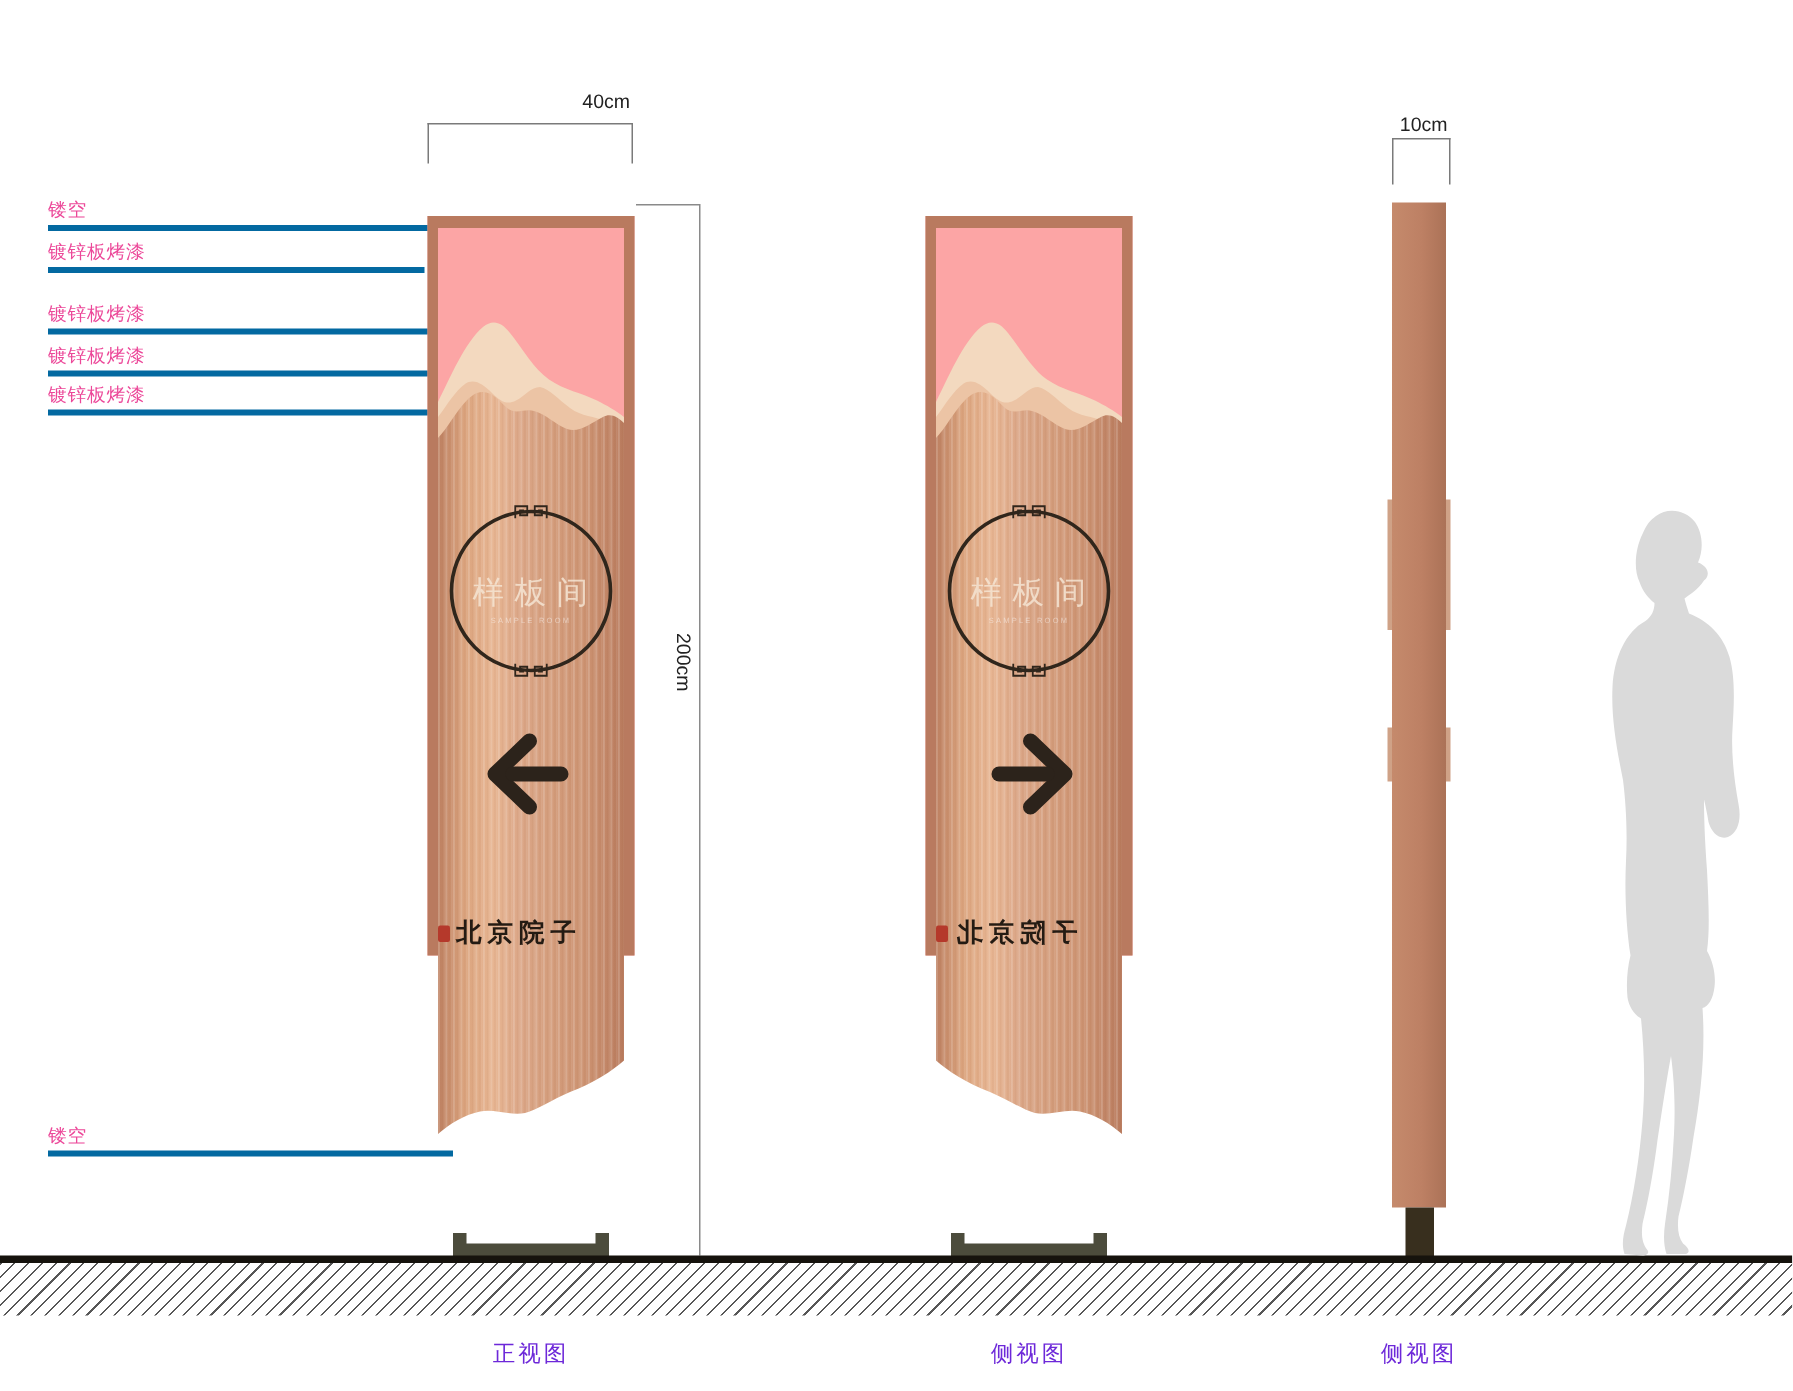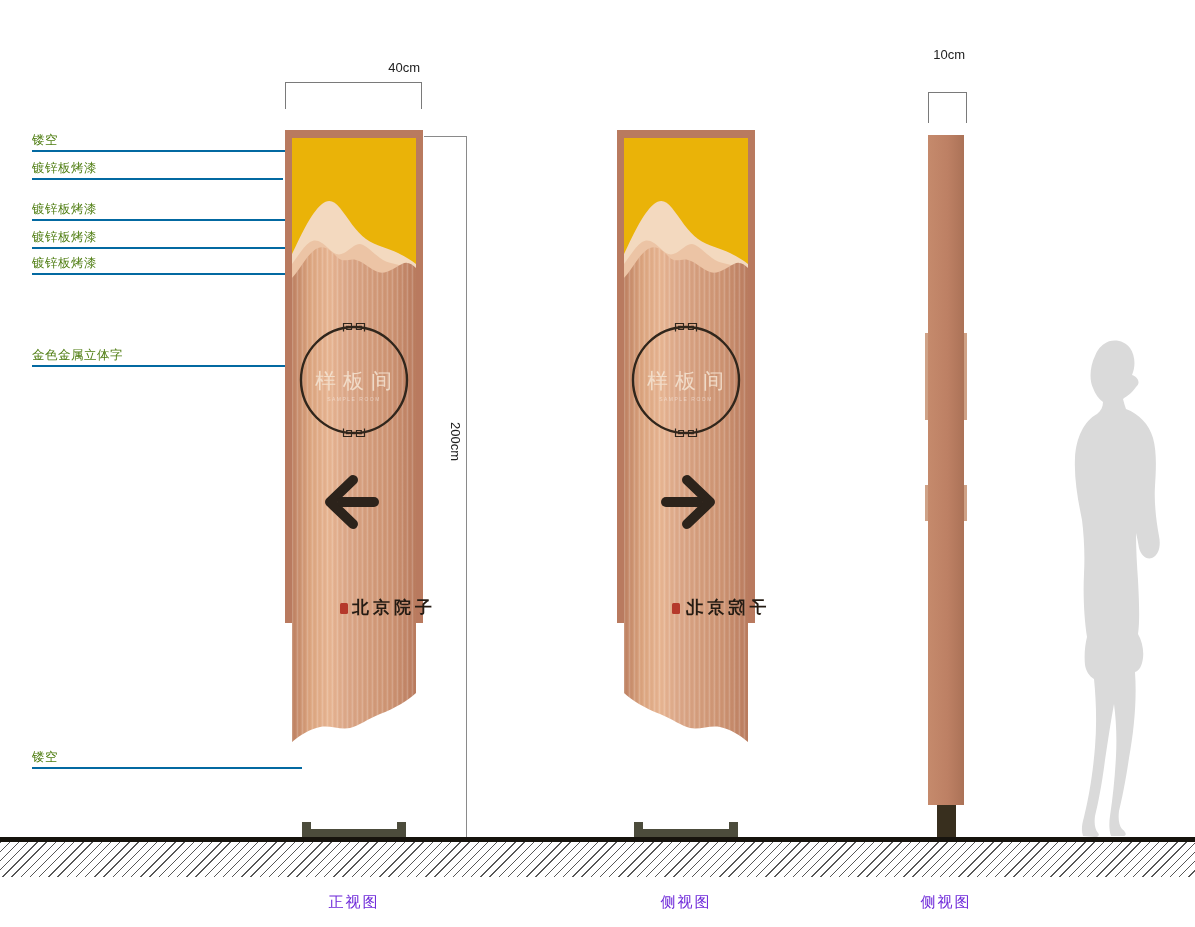--- a/index.html
+++ b/index.html
@@ -1,39 +1,39 @@
 <!DOCTYPE html>
 <html><head>
 <meta charset="utf-8">
 <style>
   html,body{margin:0;padding:0;background:#ffffff;}
   .canvas{position:relative;width:1195px;height:927px;background:#fff;overflow:hidden;
           font-family:"Liberation Sans", sans-serif;color:#3a3a3a;}
 
   
-  .ann{position:absolute;left:32px;border-bottom:2px solid #0369a1;padding-bottom:3px;
-       font-size:12.5px;line-height:14px;color:#4d7c0f;letter-spacing:.5px;}
+  .ann{position:absolute;left:32px;border-bottom:4px solid #0369a1;padding-bottom:3px;
+       font-size:12.5px;line-height:14px;color:#ec4899;letter-spacing:.5px;}
 
   
   .dim-bracket{position:absolute;border-top:1px solid #7a7a7a;border-left:1px solid #7a7a7a;
                border-right:1px solid #7a7a7a;}
   .dim-label{position:absolute;font-size:13px;color:#222;text-align:right;}
   .dim-vline{position:absolute;width:1px;background:#8a8a8a;}
   .dim-htick{position:absolute;height:1px;background:#8a8a8a;}
   .dim-vertical-label{position:absolute;font-size:13px;color:#222;}
   .dim-vertical-label span{writing-mode:vertical-rl;}
 
   
-  .panel{position:absolute;top:130px;width:138px;height:493px;box-sizing:border-box;
-         background:#eab308;border:7px solid #b97a5f;border-top-width:8px;border-bottom-width:14px;}
+  .panel{position:absolute;top:144px;width:138px;height:493px;box-sizing:border-box;
+         background:#fca5a5;border:7px solid #b97a5f;border-top-width:8px;border-bottom-width:14px;}
   .panel svg{position:absolute;left:0;top:0;}
 
   .brand-row{position:absolute;left:0;right:0;top:458px;height:26px;
              font-family:Liberation Mono, monospace;font-weight:bold;font-size:17px;color:#241b13;
-             letter-spacing:2px;white-space:nowrap;margin-left:48px;}
+             letter-spacing:2px;white-space:nowrap;}
   .brand-row .seal{display:inline-block;width:8px;height:11px;background:#b5392b;
                    border-radius:1.5px;margin-right:3px;vertical-align:-1px;}
   .brand-row .char{display:inline-block;margin:0 1px;}
   .mirror-chars .char{transform:scaleX(-1);}
 
   
   .stand{position:absolute;top:822px;width:104px;height:16px;box-sizing:border-box;
          border-left:9px solid #4c4c3c;border-right:9px solid #4c4c3c;border-bottom:9px solid #4c4c3c;}
   .profile-bar{position:absolute;top:135px;width:36px;height:670px;
                background:linear-gradient(90deg,#c58a6c,#bd8064 55%,#ab7257);}
@@ -53,27 +53,26 @@
 </head>
 <body>
 
 <div class="canvas">
 
   <div class="ann" style="top:133px;width:273px"><span>镂空</span></div>
   <div class="ann" style="top:161px;width:251px"><span>镀锌板烤漆</span></div>
   <div class="ann" style="top:202px;width:266px"><span>镀锌板烤漆</span></div>
   <div class="ann" style="top:230px;width:261px"><span>镀锌板烤漆</span></div>
   <div class="ann" style="top:256px;width:258px"><span>镀锌板烤漆</span></div>
-  <div class="ann" style="top:348px;width:298px"><span>金色金属立体字</span></div>
   <div class="ann" style="top:750px;width:270px"><span>镂空</span></div>
 
   <div class="dim-label" style="left:285px;top:60px;width:135px">40cm</div>
   <div class="dim-bracket" style="left:285px;top:82px;width:135px;height:26px"></div>
 
-  <div class="dim-label" style="left:928px;top:47px;width:37px">10cm</div>
+  <div class="dim-label" style="left:928px;top:75px;width:37px">10cm</div>
   <div class="dim-bracket" style="left:928px;top:92px;width:37px;height:30px"></div>
 
   <div class="dim-htick" style="left:424px;top:136px;width:42px"></div>
   <div class="dim-vline" style="left:466px;top:136px;height:701px"></div>
   <div class="dim-vertical-label" style="left:448px;top:422px"><span>200cm</span></div>
 
   <div class="panel" style="left:285px">
     <svg width="124" height="670" viewBox="0 0 124 670">
       <defs>
         <linearGradient id="grad-f" x1="0" y1="0" x2="1" y2="0">

